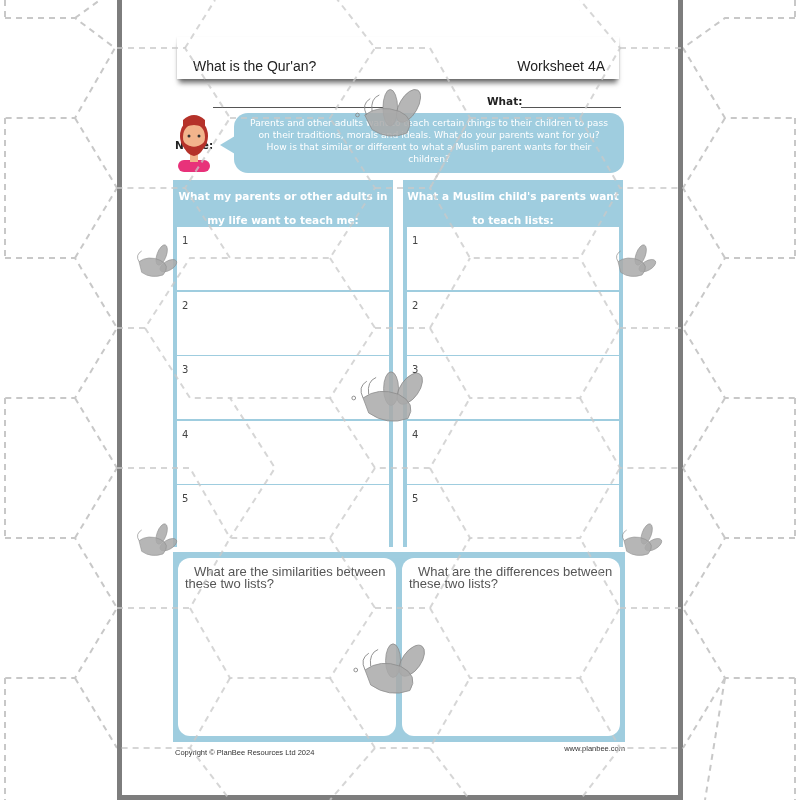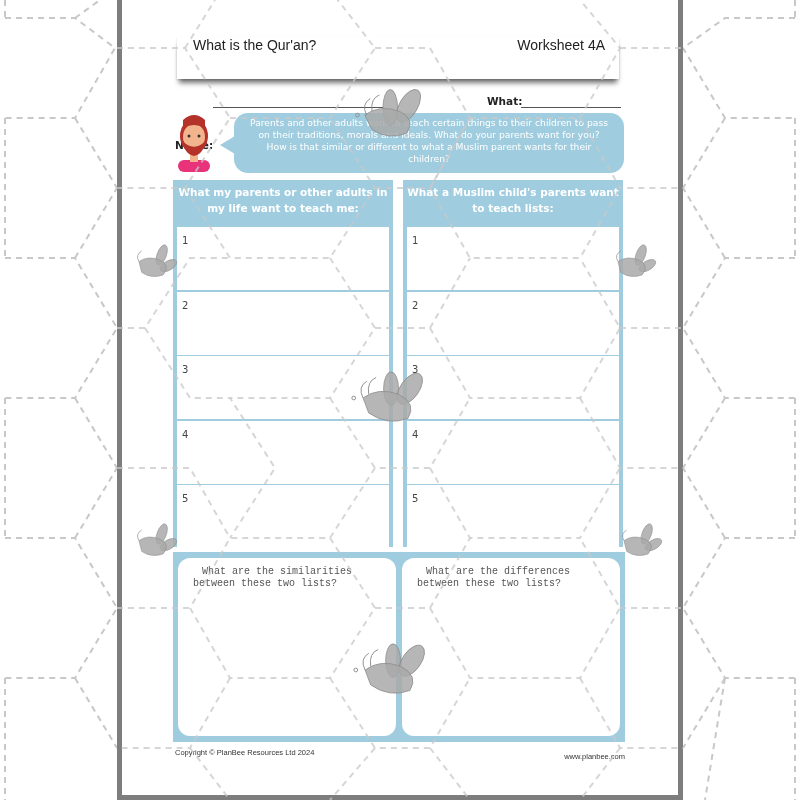--- a/index.html
+++ b/index.html
@@ -17,21 +17,21 @@
     }
     .hex-fg { position: absolute; left: 0; top: 0; width: 800px; height: 800px; z-index: 3; pointer-events: none; }
 
     .content { position: absolute; left: 0; top: 0; width: 800px; height: 800px; z-index: 2; }
 
     
     .title-bar {
       position: absolute; left: 177px; top: 37px; width: 442px; height: 42px;
       background: #fff;
       box-shadow: 0 6px 5px -2px rgba(0,0,0,0.55), 0 1px 2px rgba(0,0,0,0.15);
-      display: flex; align-items: flex-start; justify-content: space-between;
+      display: flex; align-items: flex-end; justify-content: space-between;
       padding: 0 14px 5px 16px;
       font-family: "Liberation Sans", sans-serif; font-size: 14px; color: #222;
     }
 
     .name-row {
       position: absolute; left: 175px; top: 95px; width: 446px; height: 14px;
       font-family: "DejaVu Sans", sans-serif; font-weight: bold; font-size: 10.5px; color: #222;
     }
     .name-row .lbl { position: absolute; top: 0; }
     .name-row .line { position: absolute; top: 12px; border-bottom: 1px solid #555; height: 0; }
@@ -53,50 +53,50 @@
     }
 
     
     .col {
       position: absolute; top: 180px; width: 220px; height: 367px;
       background: #9fcddf; padding: 0 4px 4px 4px;
     }
     .col.left { left: 173px; }
     .col.right { left: 403px; }
     .col-head {
-      height: 47px; color: #ffffff; font-weight: bold; font-size: 10.5px; line-height: 16px;
+      height: 47px; color: #ffffff; font-weight: bold; font-size: 10.5px; line-height: 24px;
       text-align: center; padding-top: 4px; font-family: "DejaVu Sans", sans-serif;
     }
     .col-body { background: #9fcddf; }
     .row {
       height: 63px; background: #fff; margin-bottom: 1.5px; position: relative;
     }
     .row:last-child { margin-bottom: 0; }
     .row .num {
       position: absolute; left: 5px; top: 8px; font-size: 10px; color: #444;
       font-family: "DejaVu Sans", sans-serif;
     }
 
     
     .bottom {
       position: absolute; left: 173px; top: 552px; width: 452px; height: 190px;
       background: #9fcddf; padding: 6px 5px 6px 5px; display: flex; gap: 6px;
     }
     .bottom .box {
-      flex: 1; background: #fff; border-radius: 12px; padding: 8px 15px;
-      font-size: 10px; line-height: 12px; color: #555; font-family: Liberation Mono, monospace;
+      flex: 1; background: #fff; border-radius: 12px; padding: 8px 7px;
+      font-size: 13px; line-height: 12px; color: #555; font-family: Liberation Sans, sans-serif;
     }
     .bottom .box .q { text-indent: 9px; }
 
     .footer {
       position: absolute; left: 175px; top: 744px; width: 450px; height: 10px;
       font-family: "Liberation Sans", sans-serif; font-size: 7.5px; color: #333;
     }
     .footer .copy { position: absolute; left: 0; top: 4px; }
-    .footer .url { position: absolute; right: 0; top: 8px; }
+    .footer .url { position: absolute; right: 0; top: 0; }
 
     .bee { position: absolute; z-index: 4; width: 60px; height: 50px; }
   </style>
 </head>
 <body>
 
 <svg class="hex-bg" viewBox="0 0 800 800">
   <g fill="none" stroke="#c8c8c8" stroke-width="2" stroke-dasharray="6,5">
 
     <polyline points="5,18 75,18 115,48 75,118 5,118"></polyline>

